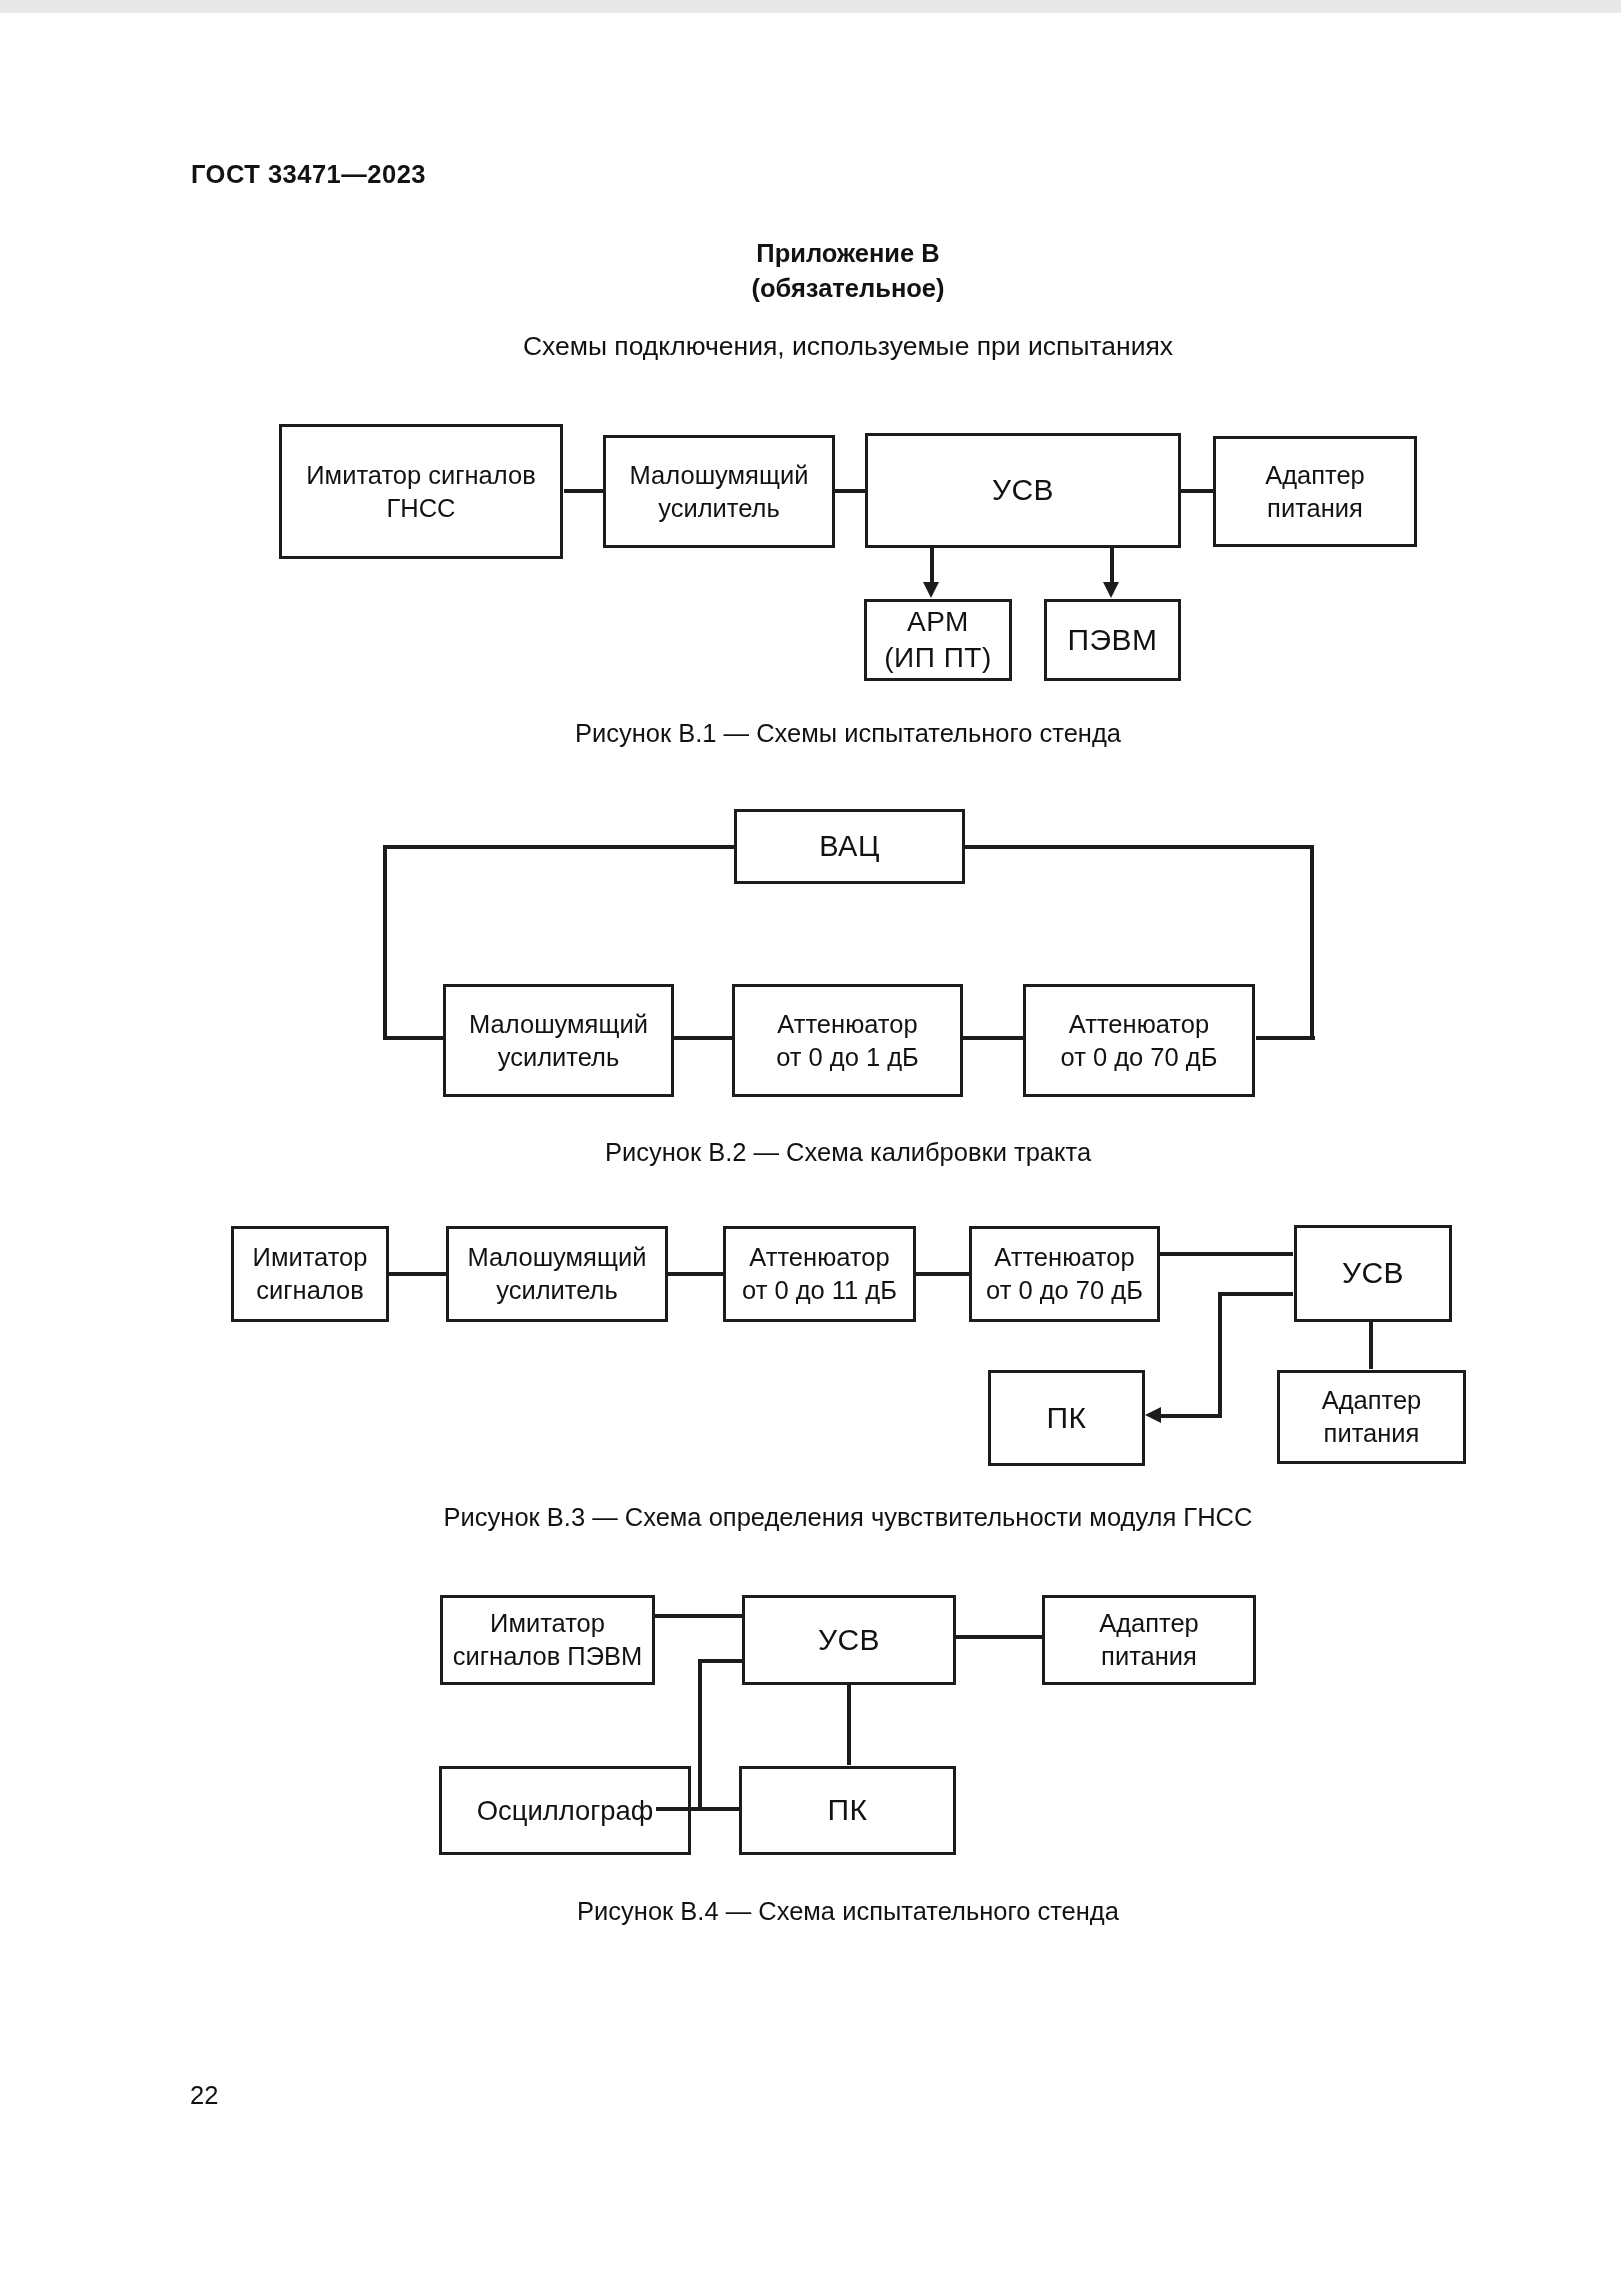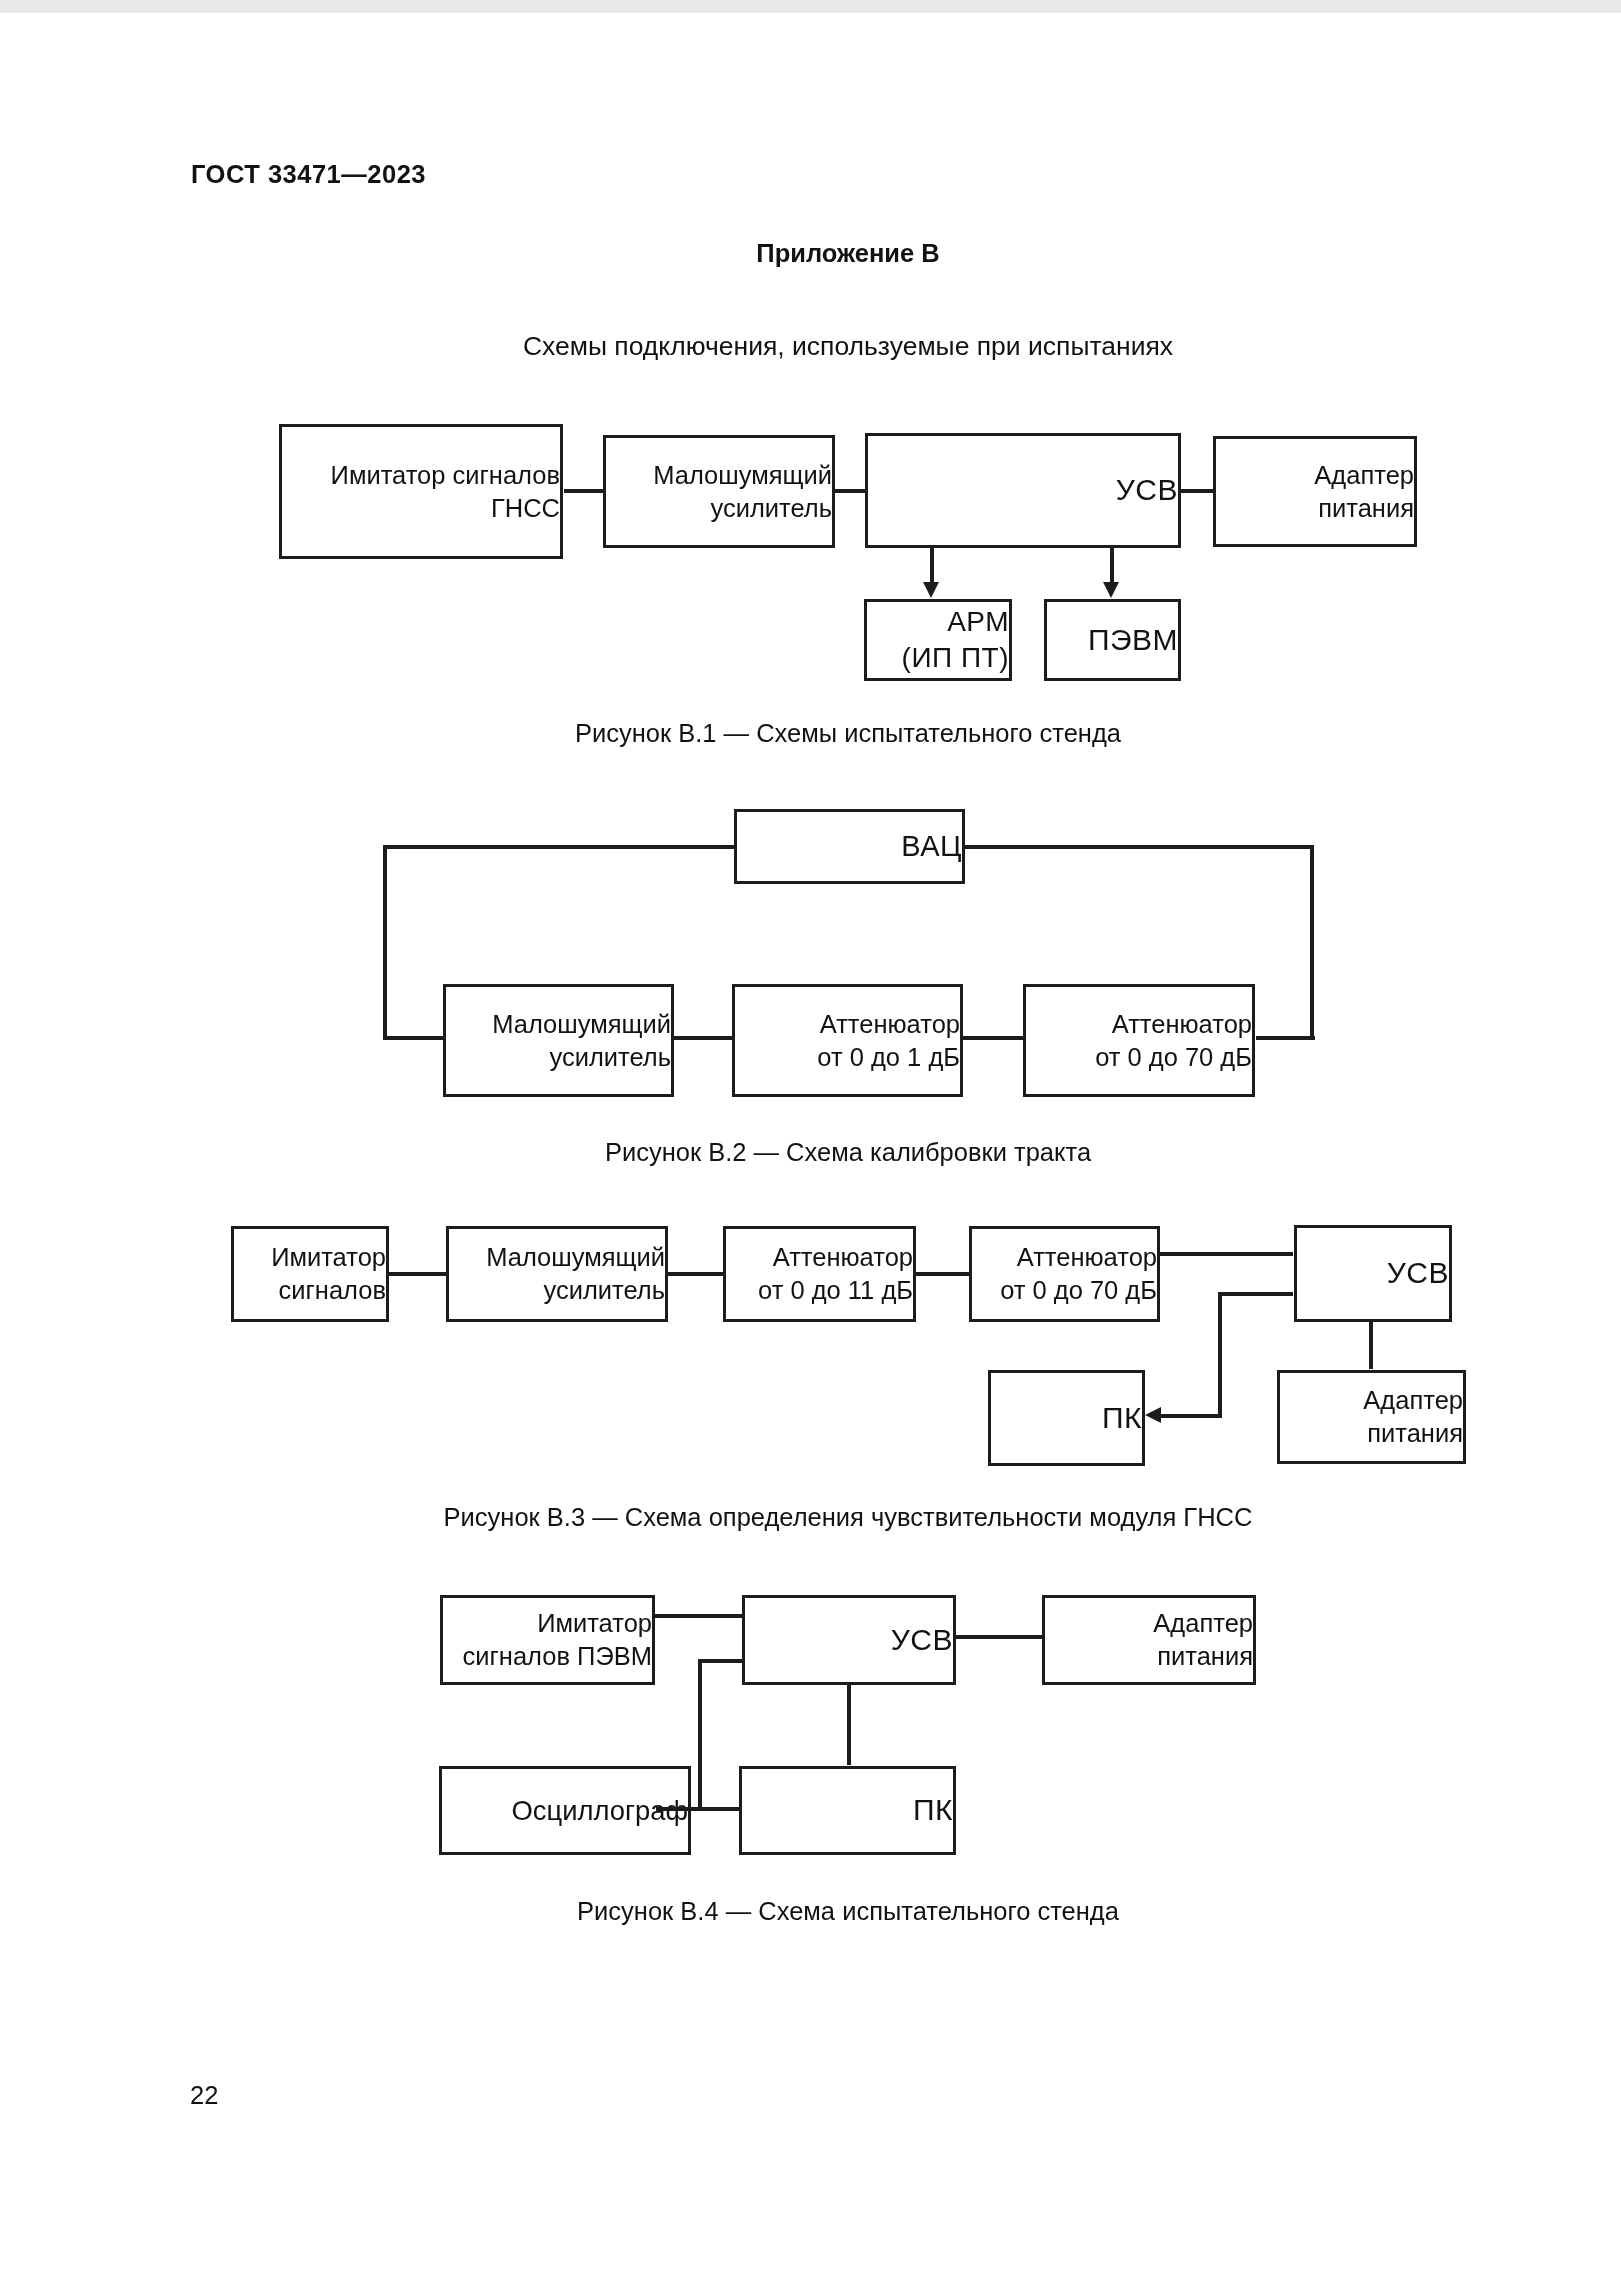--- a/index.html
+++ b/index.html
@@ -23,21 +23,21 @@
   .app-title   { top:226px; font-size:25.5px; font-weight:bold; }
   .app-sub     { top:261px; font-size:25.5px; font-weight:bold; }
   .sec-title   { top:318px; font-size:26.5px; font-weight:normal; }
   .caption     { font-size:25.5px; }
 
   .box {
     position:absolute;
     border:3.9px solid #1c1c1c;
     background:#ffffff;
     display:flex; flex-direction:column;
-    align-items:flex-end; justify-content:center;
+    align-items:center; justify-content:center;
     text-align:center;
     font-size:25.5px; line-height:1.28;
     box-sizing:border-box;
   }
   .box.big { font-size:30px; letter-spacing:0.5px; }
   .hline, .vline { position:absolute; background:#1c1c1c; }
   .hline { height:3.9px; }
   .vline { width:3.9px; }
   .arrow-down {
     position:absolute; width:0; height:0;
@@ -54,20 +54,21 @@
   .pagenum { position:absolute; left:190px; top:2068px; font-size:25.5px; }
 </style>
 </head>
 <body>
 
 <div class="page">
 
   <div class="hdr">ГОСТ 33471—2023</div>
 
   <div class="centered-block app-title">Приложение В</div>
+  <div class="centered-block app-sub">(обязательное)</div>
   <div class="centered-block sec-title">Схемы подключения, используемые при испытаниях</div>
 
   <div class="box" style="left:279px; top:411px; width:284px; height:135px;">
     <span>Имитатор сигналов</span>
     <span>ГНСС</span>
   </div>
   <div class="box" style="left:603px; top:422px; width:232px; height:113px;">
     <span>Малошумящий</span>
     <span>усилитель</span>
   </div>

